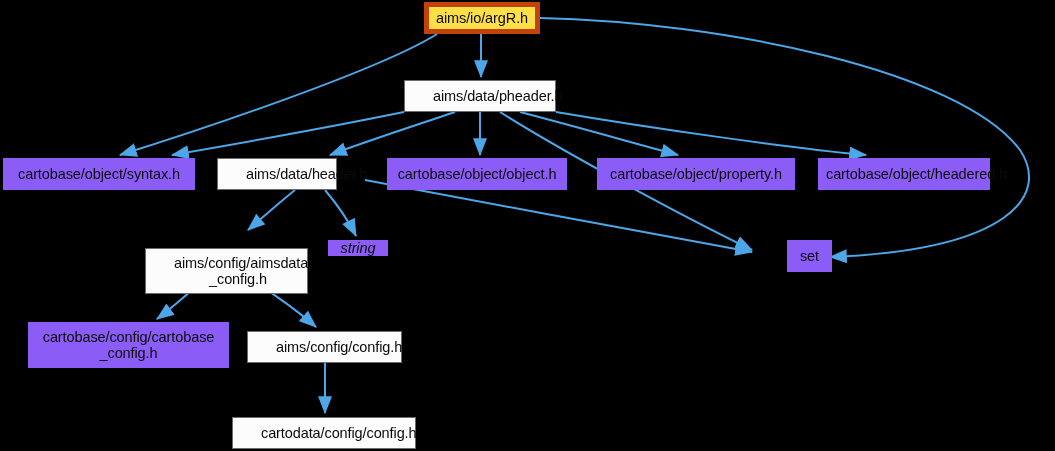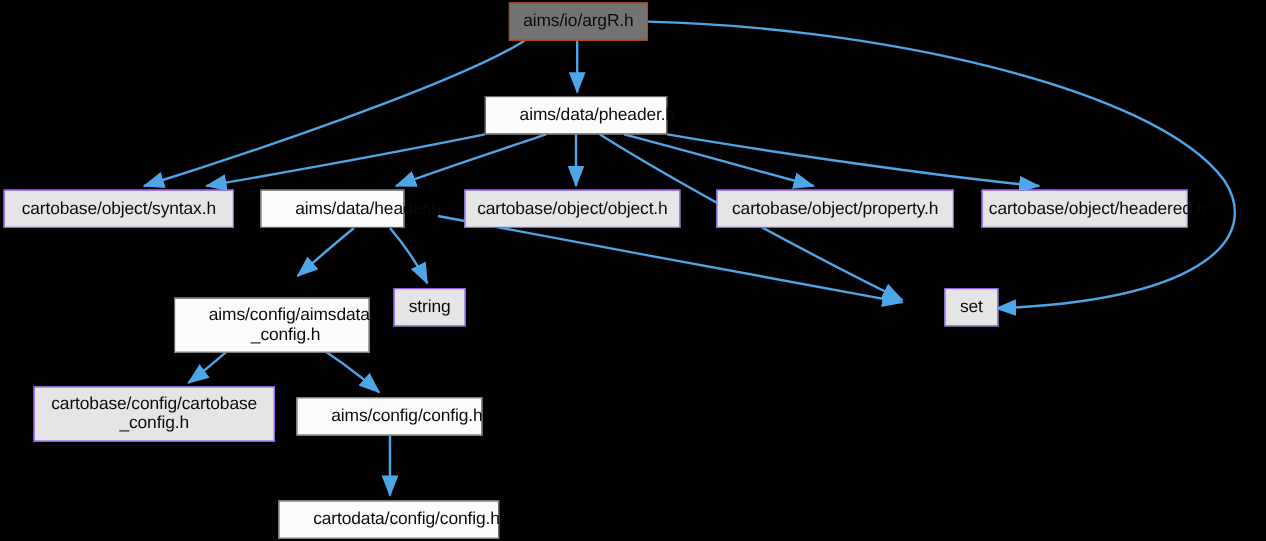--- a/index.html
+++ b/index.html
@@ -37,26 +37,26 @@
     white-space: pre-line;
     letter-spacing: -0.1px;
     cursor: pointer;
   }
   .node.fill-white {
     background: #fcfcfc;
     border: 1px solid #6b6b6b;
     padding-left: 23px;
   }
   .node.fill-grey {
-    background: #e5e5e5;
-    border: 1px solid #8b5cf6;
+    background: #8b5cf6;
+    border: 3px solid #8b5cf6;
   }
   .node.fill-current {
-    background: #737373;
-    border: 1px solid #c2410c;
+    background: #fde047;
+    border: 5px solid #c2410c;
   }
   .node-label {
     display: block;
     width: 100%;
     padding: 0 5px;
     box-sizing: border-box;
   }
 </style>
 </head>
 <body>
@@ -91,21 +91,21 @@
   <div id="nodes-layer">
       <div class="node fill-current" style="left: 424px; top: 2px; width: 116px; height: 32px;"><span class="node-label">aims/io/argR.h</span></div>
       <div class="node fill-white" style="left: 404px; top: 80px; width: 152px; height: 32px;"><span class="node-label">aims/data/pheader.h</span></div>
       <div class="node fill-grey" style="left: 3px; top: 158px; width: 192px; height: 32px;"><span class="node-label">cartobase/object/syntax.h</span></div>
       <div class="node fill-white" style="left: 217px; top: 158px; width: 120px; height: 32px;"><span class="node-label">aims/data/header.h</span></div>
       <div class="node fill-grey" style="left: 387px; top: 158px; width: 180px; height: 32px;"><span class="node-label">cartobase/object/object.h</span></div>
       <div class="node fill-grey" style="left: 597px; top: 158px; width: 198px; height: 32px;"><span class="node-label">cartobase/object/property.h</span></div>
       <div class="node fill-grey" style="left: 818px; top: 158px; width: 172px; height: 32px;"><span class="node-label">cartobase/object/headered.h</span></div>
       <div class="node fill-white" style="left: 145px; top: 233px; width: 163px; height: 46px; margin-top: 15px;"><span class="node-label">aims/config/aimsdata
 _config.h</span></div>
-      <div class="node fill-grey" style="left: 328px; top: 240px; width: 60px; height: 32px;"><span class="node-label">string</span></div>
+      <div class="node fill-grey" style="left: 328px; top: 240px; width: 60px; height: 16px; font-style: italic;"><span class="node-label">string</span></div>
       <div class="node fill-grey" style="left: 787px; top: 240px; width: 45px; height: 32px;"><span class="node-label">set</span></div>
       <div class="node fill-grey" style="left: 28px; top: 322px; width: 201px; height: 46px;"><span class="node-label">cartobase/config/cartobase
 _config.h</span></div>
       <div class="node fill-white" style="left: 247px; top: 331px; width: 155px; height: 32px;"><span class="node-label">aims/config/config.h</span></div>
       <div class="node fill-white" style="left: 232px; top: 417px; width: 184px; height: 32px;"><span class="node-label">cartodata/config/config.h</span></div>
     </div>
 
 </div>
 
 </body></html>

